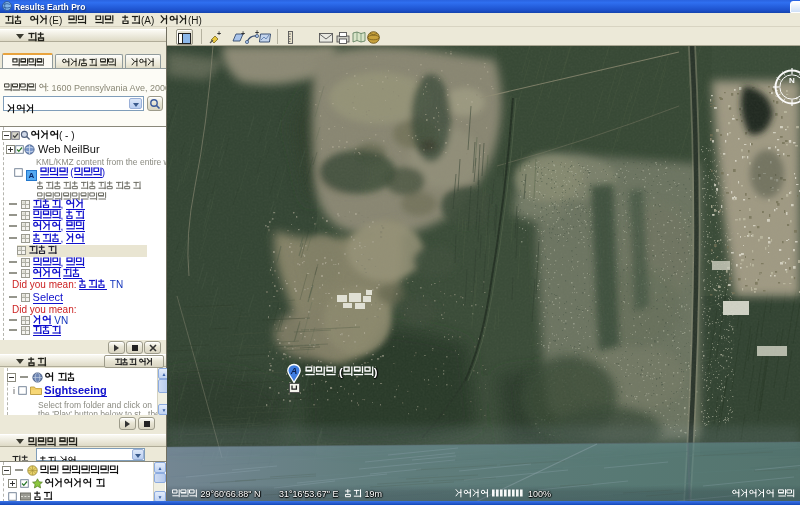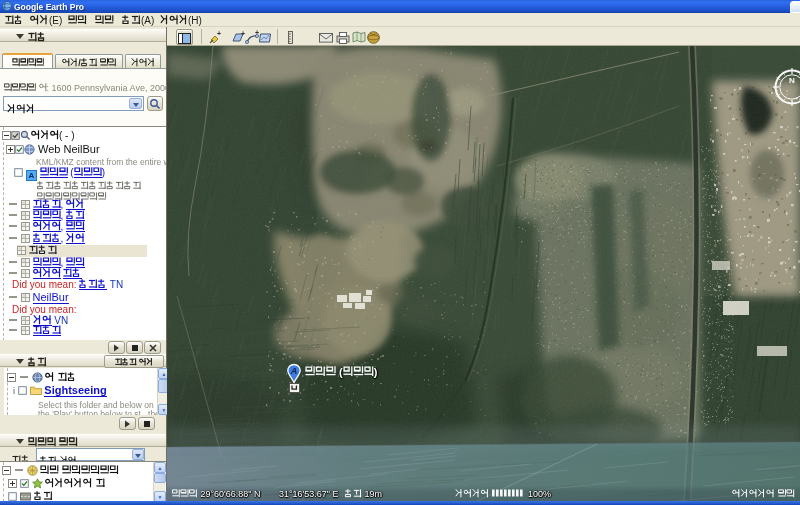--- a/index.html
+++ b/index.html
@@ -35,21 +35,21 @@
 </style></head>
 <body>
 
 <div class="abs titlebar">
   <svg width="10" height="10" viewBox="0 0 10 10" style="position:absolute;left:2px;top:1px">
     <circle cx="5" cy="5" r="4.5" fill="#7fb2e8" stroke="#27508e" stroke-width="0.8"></circle>
     <path d="M1.5,3.5 Q5,1.8 8.5,3.5 M1,6 Q5,8 9,6.2" stroke="#2a5896" stroke-width="0.8" fill="none"></path>
     <path d="M3,1.2 Q2,5 3.5,8.8" stroke="#2a5896" stroke-width="0.7" fill="none"></path>
   </svg>
   <span style="position:absolute;left:14px;top:2px;font-size:8.5px;font-weight:bold;color:#fff;
-   text-shadow:1px 1px 1px #1a3a7a;">Google Earth Pro</span>
+   text-shadow:1px 1px 1px #1a3a7a;">Results Earth Pro</span>
   <div style="position:absolute;right:-3px;top:1px;width:13px;height:12px;background:linear-gradient(180deg,#fff,#cfe0f8);border:1px solid #fff;border-radius:3px 3px 0 0"></div>
 </div>
 
 <div class="abs menubar">
   <span class="menuitem" style="left:5px"><svg style="vertical-align:-1px" width="19" height="10" viewBox="0 0 19 10">
         <g transform="translate(0.0,0)">
           <path d="M1.0 1.5H6.0" fill="none" stroke="#1c1c16" stroke-width="1.2" stroke-linecap="square"></path>
         </g>
         <g transform="translate(0.0,0)">
           <path d="M3.5 1.5V5.5" fill="none" stroke="#1c1c16" stroke-width="1.2" stroke-linecap="square"></path>
@@ -1245,21 +1245,21 @@
               <path d="M1.0 6.0H6.0V8.5H1.0Z" fill="none" stroke="#1111cc" stroke-width="1.2" stroke-linecap="square"></path>
             </g>
           </svg></span><span style="color:#1133bb;font-size:10px"> TN</span></div>
       <div class="trow" style="top:165px;left:8px;"><svg width="10" height="10" viewBox="0 0 10 10" style="vertical-align:-1px">
           <line x1="1" y1="5" x2="9" y2="5" stroke="#7b7b70" stroke-width="1.6"></line>
         </svg> <svg width="9" height="9" viewBox="0 0 9 9" style="vertical-align:-1px">
           <rect x="0.5" y="0.5" width="8" height="8" fill="#f4f3ee" stroke="#9a9a90"></rect>
           <line x1="4.5" y1="1" x2="4.5" y2="8" stroke="#b0b0a6"></line>
           <line x1="1" y1="4.5" x2="8" y2="4.5" stroke="#b0b0a6"></line>
           <rect x="1.5" y="1.5" width="2.4" height="2.4" fill="#d8d8cc"></rect>
-        </svg> <span style="border-bottom:1px solid #1111cc;display:inline-block;line-height:0.9;font-size:11px;color:#1111cc"><span class="lat11" style="color:#1111cc">NeilBur</span></span></div>
+        </svg> <span style="border-bottom:1px solid #1111cc;display:inline-block;line-height:0.9;font-size:11px;color:#1111cc"><span class="lat11" style="color:#1111cc">Select</span></span></div>
       <div class="trow" style="top:177px;left:12px;"><span style="color:#cc2222;font-size:10px">Did you mean:</span></div>
       <div class="trow" style="top:188px;left:8px;"><svg width="10" height="10" viewBox="0 0 10 10" style="vertical-align:-1px">
           <line x1="1" y1="5" x2="9" y2="5" stroke="#7b7b70" stroke-width="1.6"></line>
         </svg> <svg width="9" height="9" viewBox="0 0 9 9" style="vertical-align:-1px">
           <rect x="0.5" y="0.5" width="8" height="8" fill="#f4f3ee" stroke="#9a9a90"></rect>
           <line x1="4.5" y1="1" x2="4.5" y2="8" stroke="#b0b0a6"></line>
           <line x1="1" y1="4.5" x2="8" y2="4.5" stroke="#b0b0a6"></line>
           <rect x="1.5" y="1.5" width="2.4" height="2.4" fill="#d8d8cc"></rect>
         </svg> <span style="border-bottom:1px solid #1111cc;display:inline-block;line-height:0.9"><svg style="vertical-align:-1px" width="19" height="10" viewBox="0 0 19 10">
             <g transform="translate(0.0,0)">
@@ -1459,21 +1459,21 @@
           <g transform="translate(9.5,0)">
             <path d="M1.0 6.0H6.0V8.5H1.0Z" fill="none" stroke="#111" stroke-width="1.2" stroke-linecap="square"></path>
           </g>
         </svg></div>
       <div class="trow" style="top:17px;left:9px;"><span style="font-size:9px;color:#555">i</span> <svg width="9" height="9" viewBox="0 0 10 10" style="vertical-align:-1px">
           <rect x="0.8" y="0.8" width="8.4" height="8.4" fill="#ffffff" stroke="#6b7b8f"></rect>
         </svg> <svg width="12" height="10" viewBox="0 0 12 10" style="vertical-align:-1px">
           <path d="M0.5,2 h4 l1,1.5 h6 v6 h-11 z" fill="#f7d776" stroke="#b38f2f" stroke-width="0.8"></path>
           <path d="M0.5,4 h11" stroke="#e9bd4e" stroke-width="0.8"></path>
         </svg> <span style="border-bottom:1px solid #1111cc;display:inline-block;line-height:0.9"><span class="lat11" style="color:#1111cc;font-weight:bold">Sightseeing</span></span></div>
-      <div class="trow" style="top:31px;left:34px;"><span class="gray9">Select this folder and below on</span></div>
+      <div class="trow" style="top:31px;left:34px;"><span class="gray9">Select from folder and click on</span></div>
       <div class="trow" style="top:40px;left:34px;"><span class="gray9">the 'Play' button below to st.. the</span></div>
     <div style="position:absolute;left:153px;top:0px;width:12px;height:47px;background:#f0efe2;border-left:1px solid #d5d2c0">
 <div class="sbarrow" style="top:0">▲</div>
 <div style="position:absolute;left:0;top:11px;width:12px;height:14px;background:linear-gradient(90deg,#cfdcf3,#b3c8ec);border:1px solid #8cabe0;border-radius:2px"></div>
 <div class="sbarrow" style="bottom:0">▼</div>
       </div>
   </div>
 
   <div class="xpbtn" style="left:119px;top:390px;width:17px;height:13px;">
       <svg width="7" height="8" viewBox="0 0 7 8">

